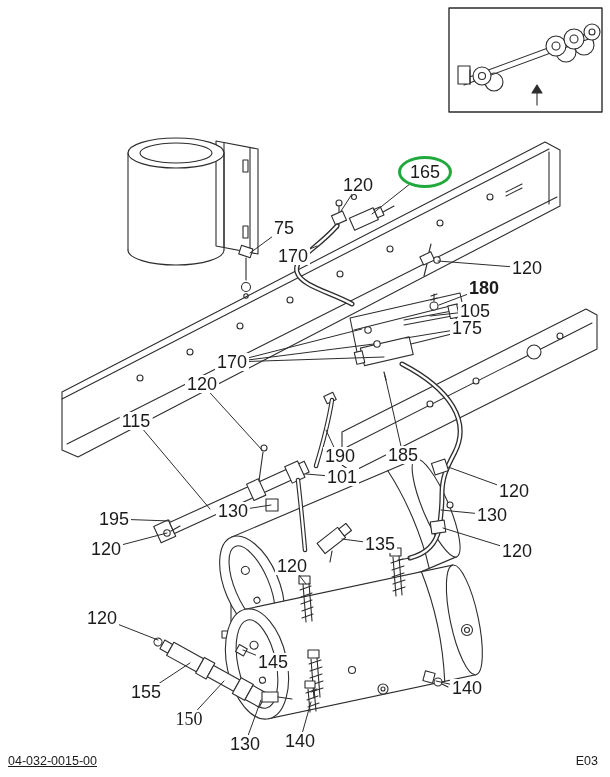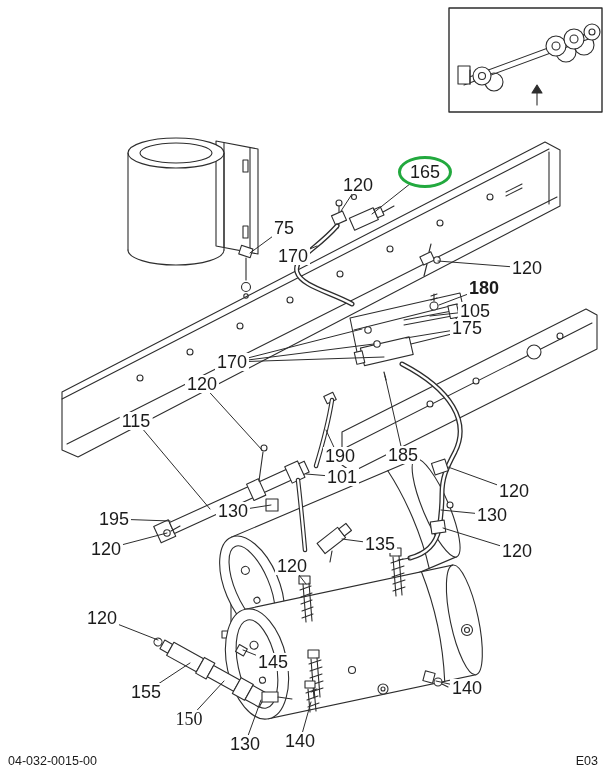--- a/index.html
+++ b/index.html
@@ -13,21 +13,21 @@
     position:absolute;transform:translate(-50%,-50%);
     font-size:18px;color:#1b1b1b;background:#fff;
     padding:0 2px;line-height:1;white-space:nowrap;
   }
   .callout.hl{
     border:3.5px solid var(--hl-color,#22a93e);
     border-radius:50%;
     padding:4px 9px;
   }
   .corner-text{position:absolute;bottom:9px;font-size:12.5px;color:#1b1b1b;}
-  #doc-number{left:8px;}
+  #doc-number{left:8px;text-decoration:underline;}
   #page-code{right:12px;}
 </style>
 </head>
 <body>
 
 <div id="page">
 
 <svg id="diagram-svg" width="610" height="777" viewBox="0 0 610 777">
   <g stroke="#2d2d2d" stroke-width="1.1" fill="none" stroke-linecap="round" stroke-linejoin="round">
 

